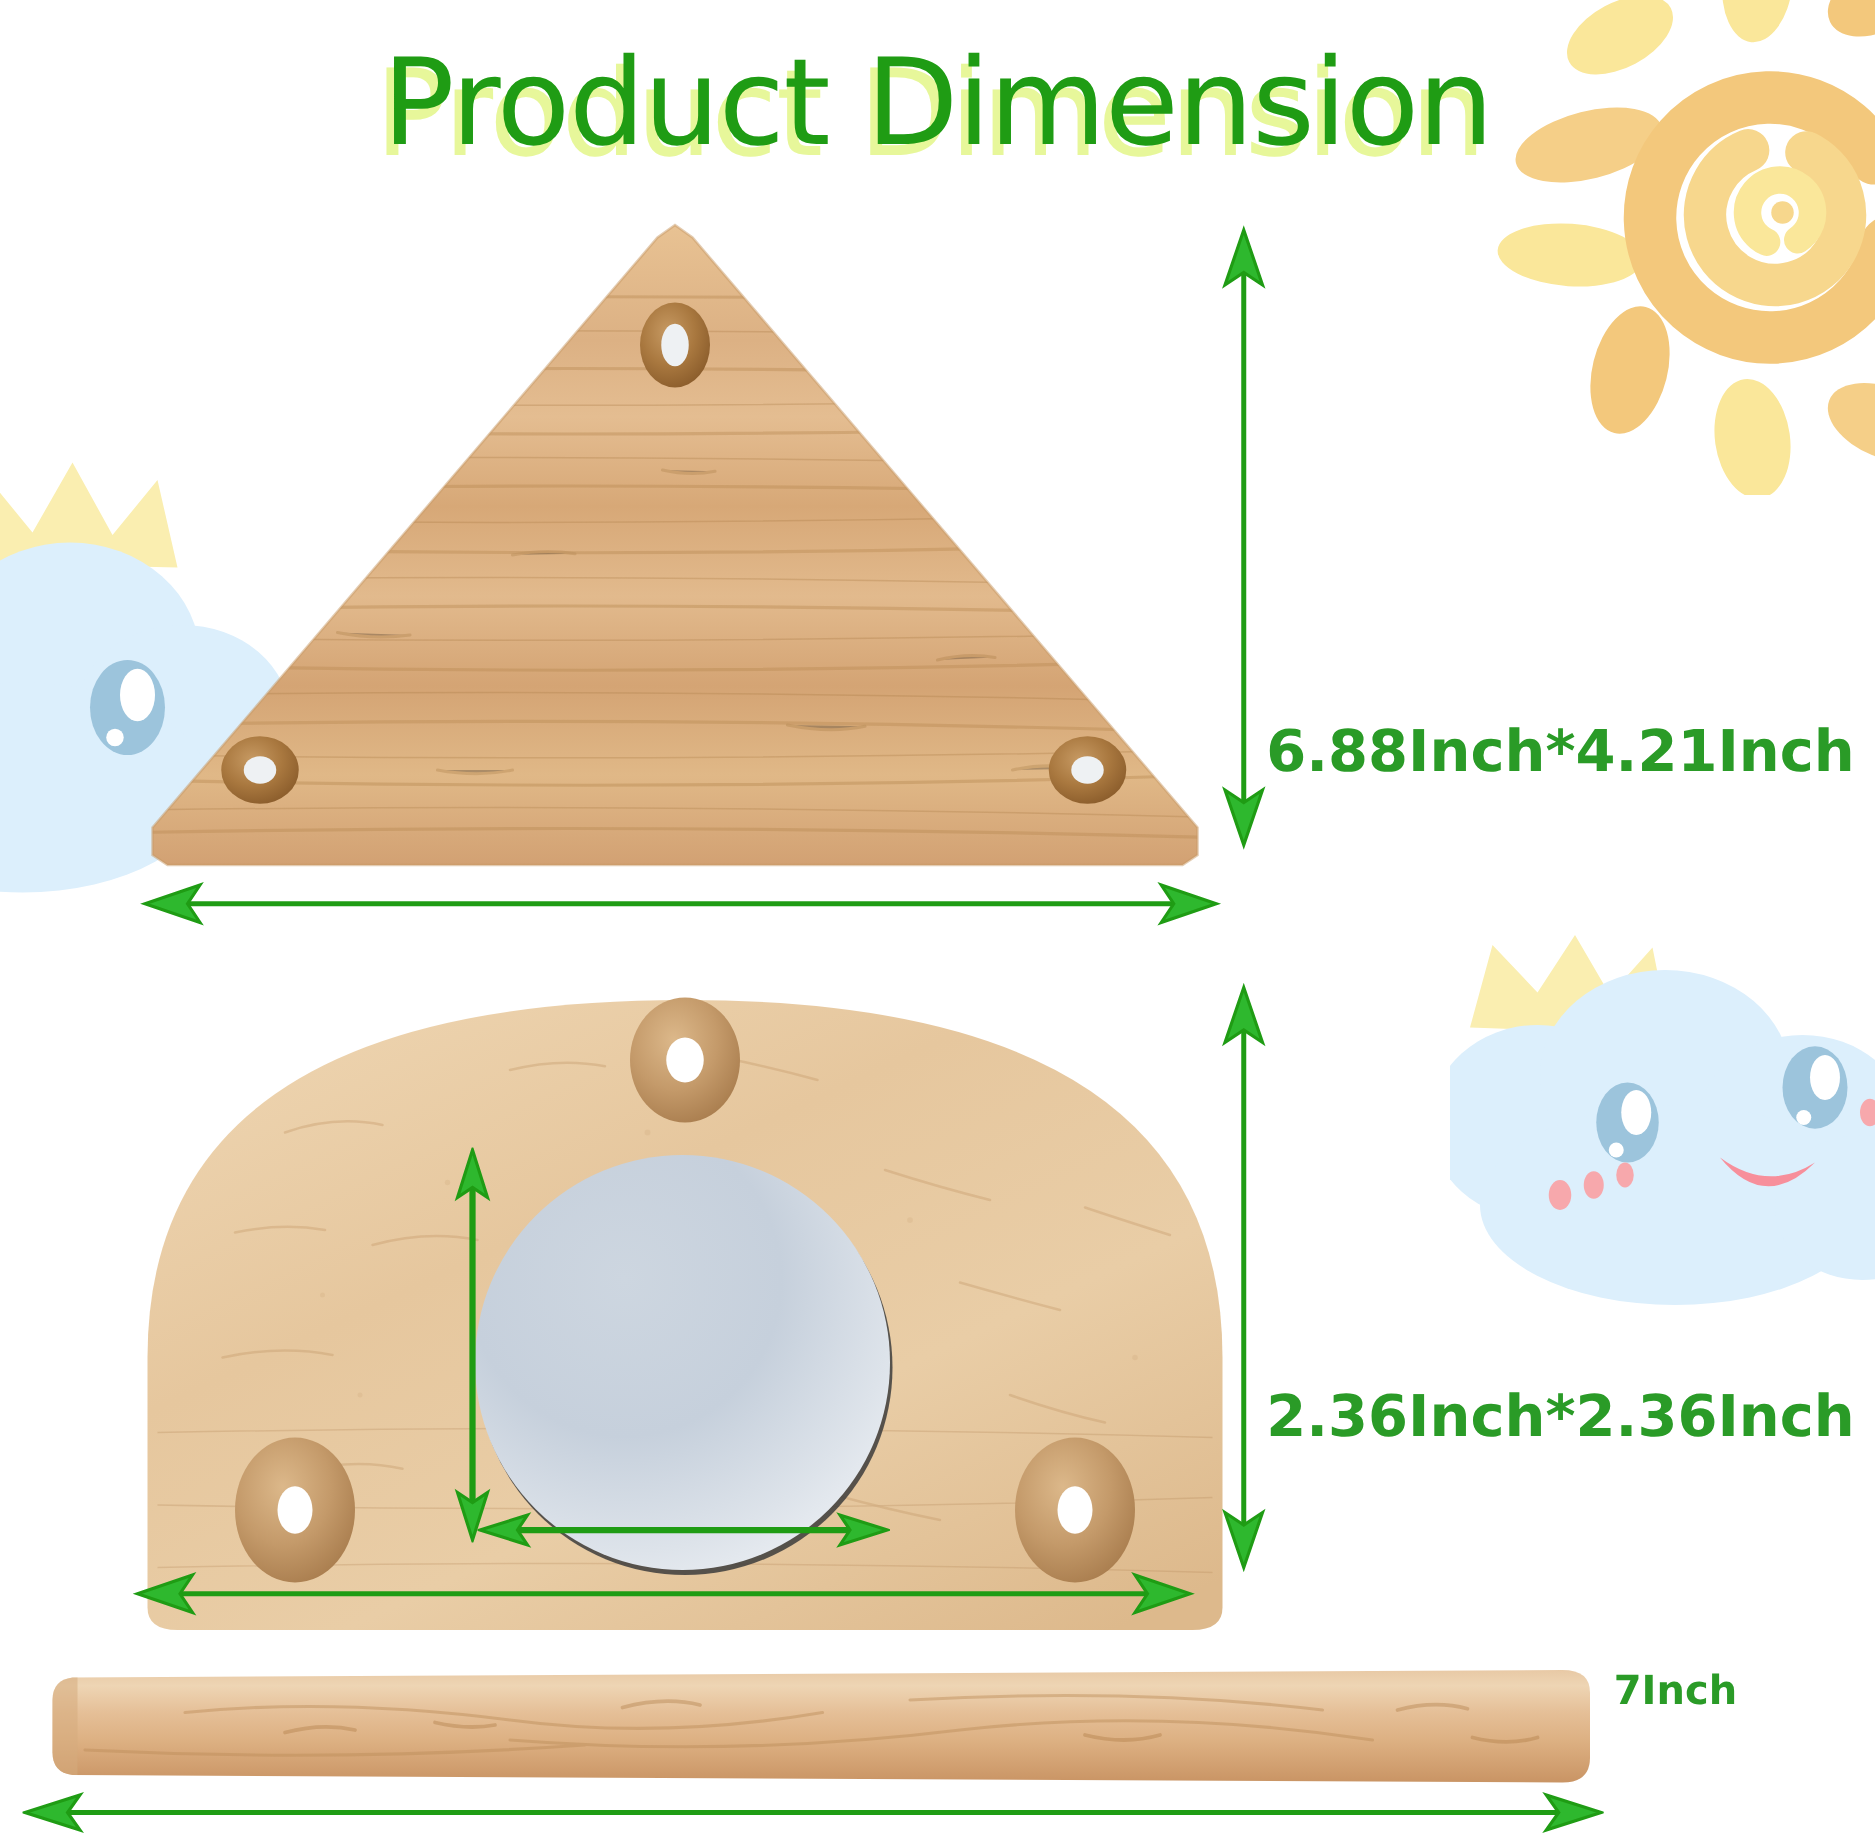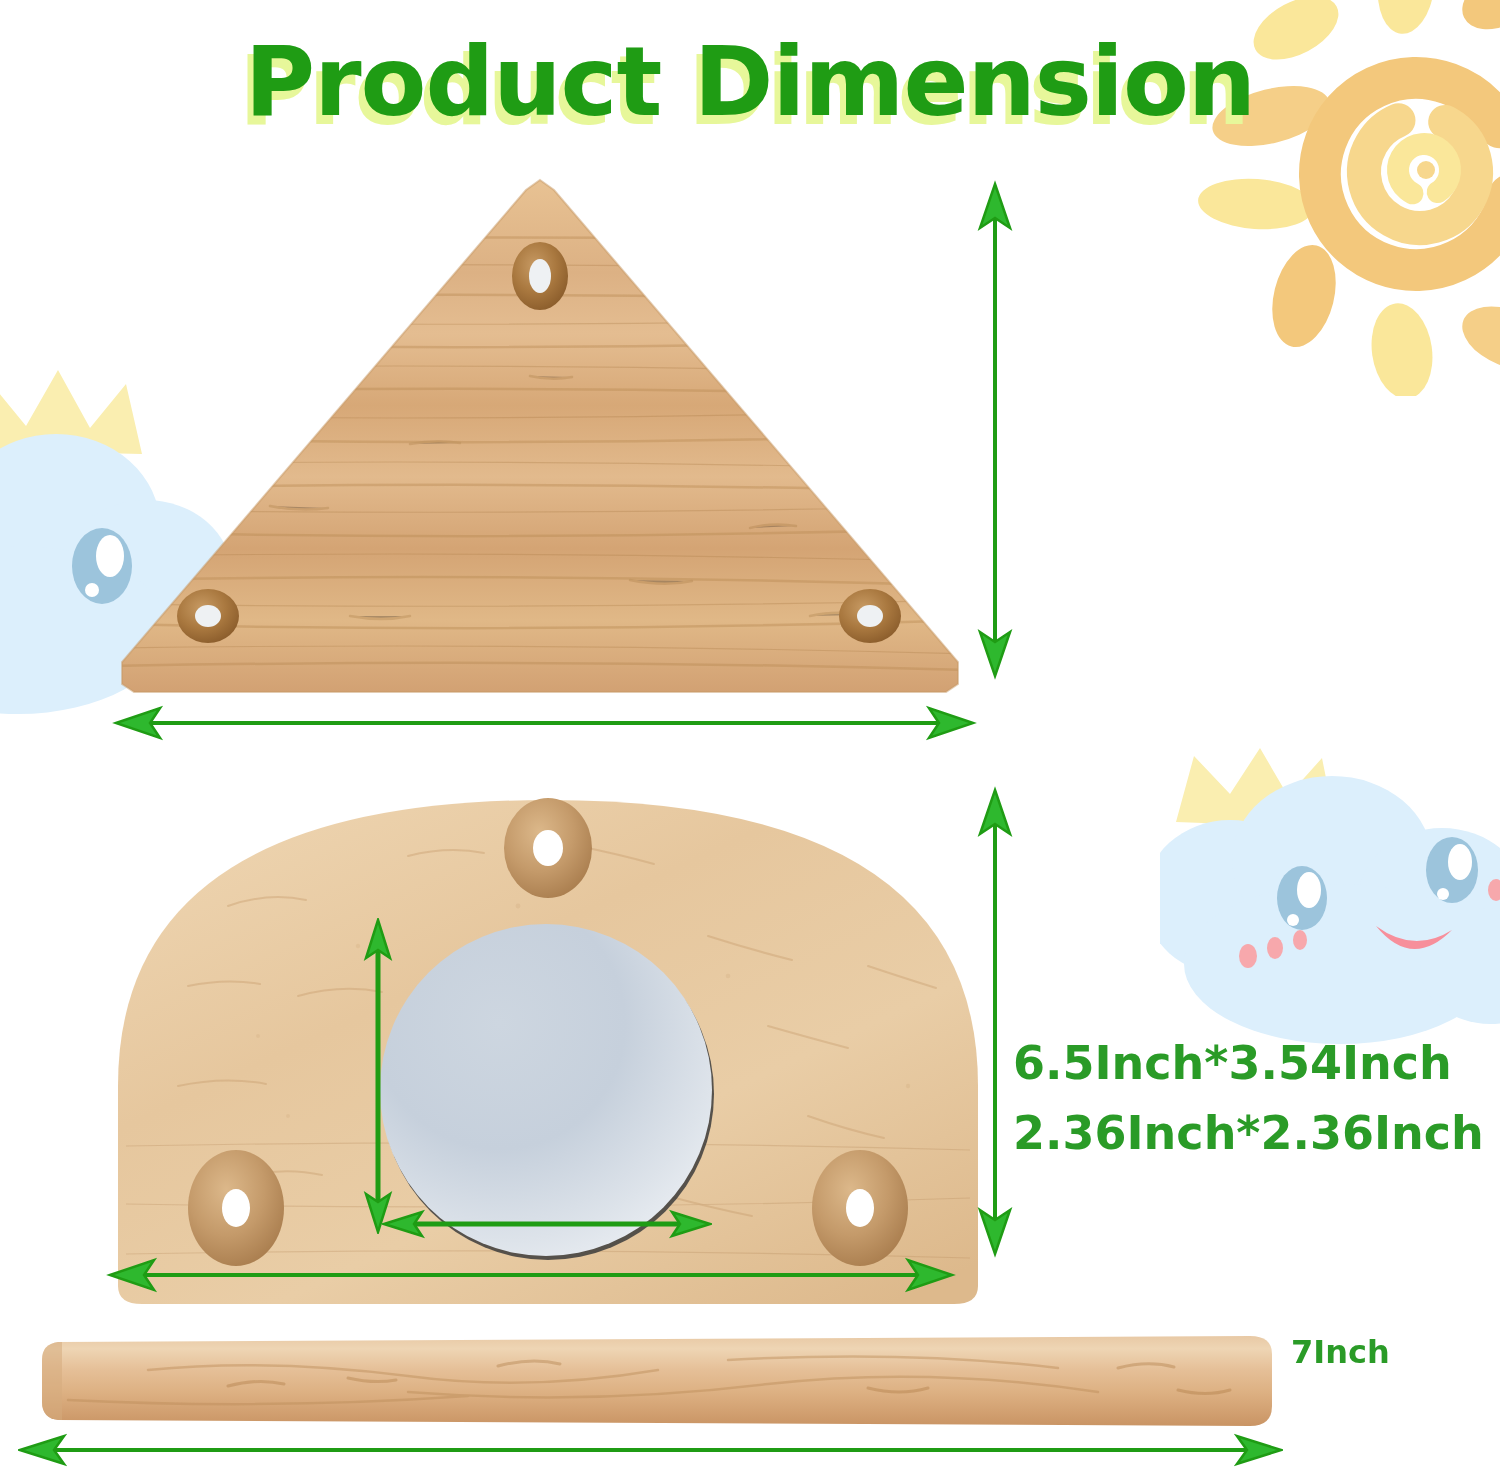--- a/index.html
+++ b/index.html
@@ -19,21 +19,21 @@
   }
 
   
   #title {
     position: absolute;
     left: 0;
     top: 26px;
     width: 1500px;
     text-align: center;
     font-family: "DejaVu Sans", sans-serif;
-    font-weight: bold;
+    font-weight: normal;
     font-size: 96px;
     letter-spacing: -1px;
     color: #1f9c14;
     text-shadow: -6px 9px 0 #e7f79a;
     z-index: 40;
     white-space: nowrap;
     pointer-events: none;
   }
 
   
@@ -378,17 +378,17 @@
   </svg>
 
   <svg id="arrow-rod-h" class="arrow-layer" viewBox="0 0 1265 40" xmlns="http://www.w3.org/2000/svg">
     <line x1="28" y1="20" x2="1237" y2="20" stroke="#1f9c14" stroke-width="4"></line>
     <polygon points="2,20 46,6 36,20 46,34" fill="#2eb82e" stroke="#1f9c14" stroke-width="2.5"></polygon>
     <polygon points="1263,20 1219,6 1229,20 1219,34" fill="#2eb82e" stroke="#1f9c14" stroke-width="2.5"></polygon>
   </svg>
 
   <div id="title">Product Dimension</div>
 
-  <div id="label-dome1" class="dim-label">6.5Inch*3.54Inch</div>
+  <div id="label-tri" class="dim-label">6.88Inch*4.21Inch</div>
   <div id="label-dome2" class="dim-label">2.36Inch*2.36Inch</div>
   <div id="label-rod" class="dim-label">7Inch</div>
 
 </div>
 
 </body></html>

